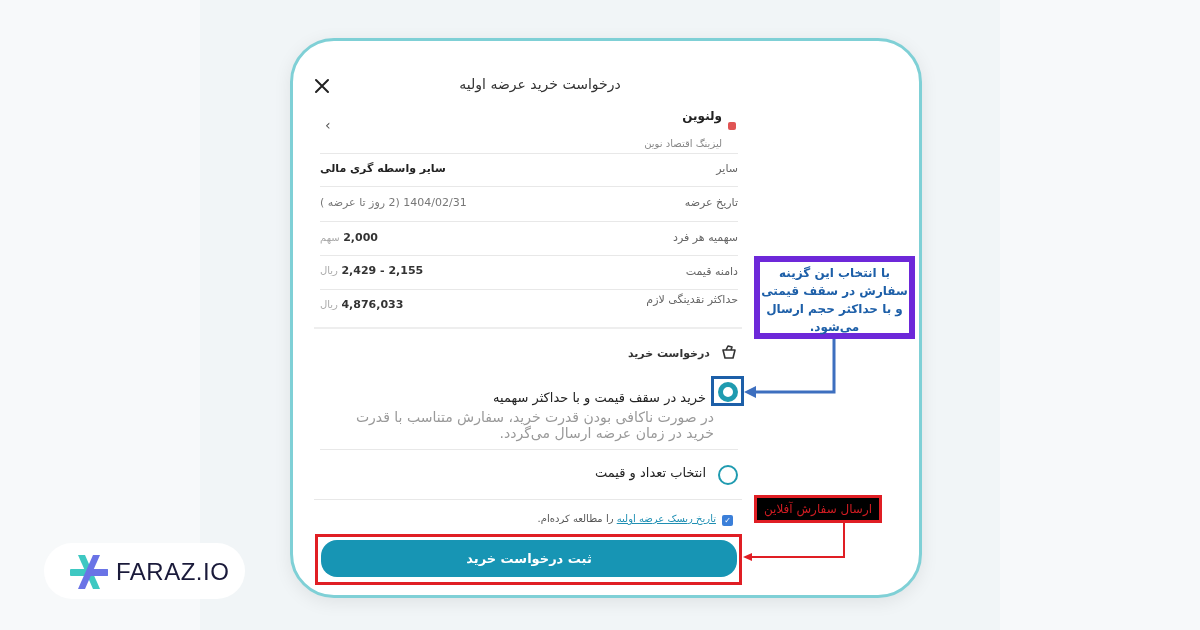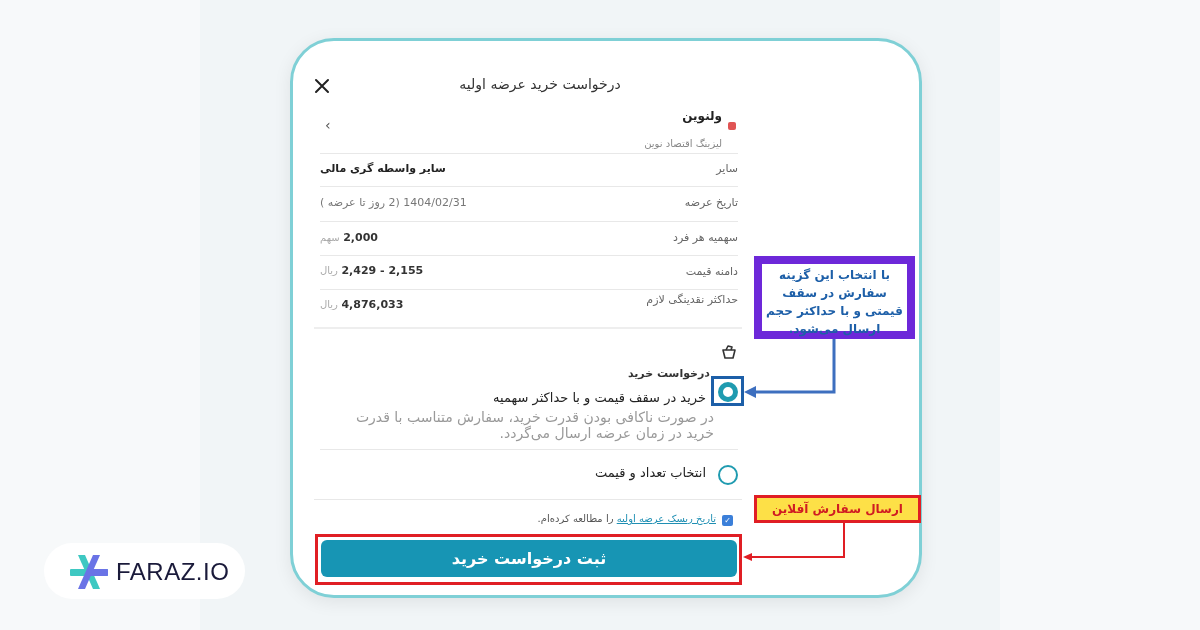--- a/index.html
+++ b/index.html
@@ -34,21 +34,21 @@
   .chev { left: 325px; top: 117px; font-size: 14px; color: #555; cursor: pointer; }
 
   .divider { position: absolute; left: 320px; width: 418px; height: 1px; background: #e8e8e8; }
 
   .row-label { right: 462px; font-size: 11px; color: #666; direction: rtl; }
   .row-value { left: 320px; font-size: 11px; color: #444; direction: rtl; }
   .row-value b { color: #333; }
   .unit { color: #aaa; font-size: 10px; }
 
   
-  .section-title { right: 490px; top: 347px; font-size: 11px; font-weight: bold; color: #333; margin-top: 20px; }
+  .section-title { right: 490px; top: 347px; font-size: 11px; font-weight: bold; color: #333; }
   .bag-icon { left: 720px; top: 344px; width: 18px; height: 16px; }
 
   .radio {
     position: absolute; width: 20px; height: 20px; border-radius: 50%;
     border: 2px solid #1f9bb0; background: #fff; cursor: pointer;
   }
   .radio.on { border-width: 5px; }
   .radio-hl {
     position: absolute; left: 711px; top: 376px; width: 33px; height: 30px;
     border: 3px solid #1d5fa8;
@@ -59,36 +59,36 @@
 
   .check {
     left: 722px; top: 515px; width: 11px; height: 11px; border-radius: 2px;
     background: #3b7fd9; color: #fff; font-size: 8px; line-height: 11px; text-align: center; cursor: pointer;
   }
   .agree { right: 484px; top: 513px; font-size: 10px; color: #555; }
   .agree a { color: #1f8fb3; text-decoration: underline; cursor: pointer; }
 
   .submit-frame { left: 315px; top: 534px; width: 427px; height: 51px; border: 3px solid #e01e24; }
   .submit {
-    left: 321px; top: 540px; width: 416px; height: 37px; border-radius: 6px;
-    background: #1795b4; color: #fff; font-size: 16px; font-weight: bold; text-align: center;
+    left: 321px; top: 540px; width: 416px; height: 37px; border-radius: 16px;
+    background: #1795b4; color: #fff; font-size: 13px; font-weight: bold; text-align: center;
     line-height: 37px; border: none; cursor: pointer; font-family: "DejaVu Sans", sans-serif;
   }
 
   
   .note-blue {
     left: 754px; top: 256px; width: 161px; height: 83px;
-    border: 8px solid #6d28d9; background: #fff;
+    border: 6px solid #6d28d9; background: #fff;
     color: #1d5fa8; font-size: 12px; font-weight: bold; text-align: center; line-height: 18px;
     padding-top: 2px;
   }
   .note-red {
-    left: 754px; top: 495px; width: 167px; height: 28px;
-    border: 3px solid #e01e24; background: #fde047;
-    color: #d01c22; font-size: 12px; font-weight: bold; text-align: center; line-height: 22px;
+    left: 754px; top: 495px; width: 128px; height: 28px;
+    border: 3px solid #e01e24; background: #000000;
+    color: #d01c22; font-size: 12px; font-weight: normal; text-align: center; line-height: 22px;
   }
   .line { position: absolute; }
 
   
   .logo-pill {
     left: 44px; top: 543px; width: 201px; height: 56px; border-radius: 28px; background: #fff;
   }
   .logo-mark { left: 68px; top: 551px; width: 42px; height: 42px; }
   .logo-text { left: 116px; top: 558px; font-size: 24px; color: #1a1a3a; font-family: "Liberation Sans", sans-serif; letter-spacing: 0.5px; text-align: center; }
 </style>

